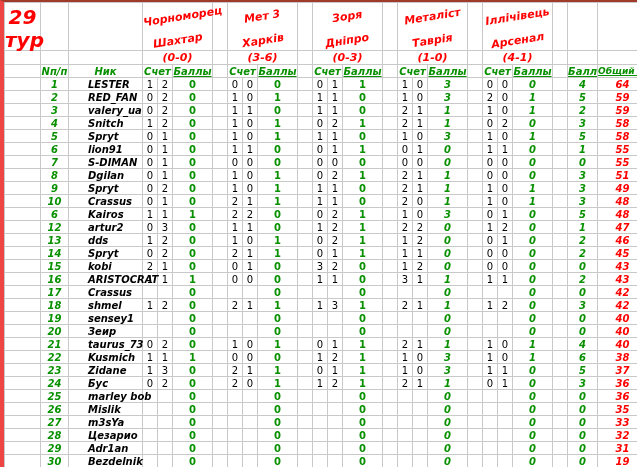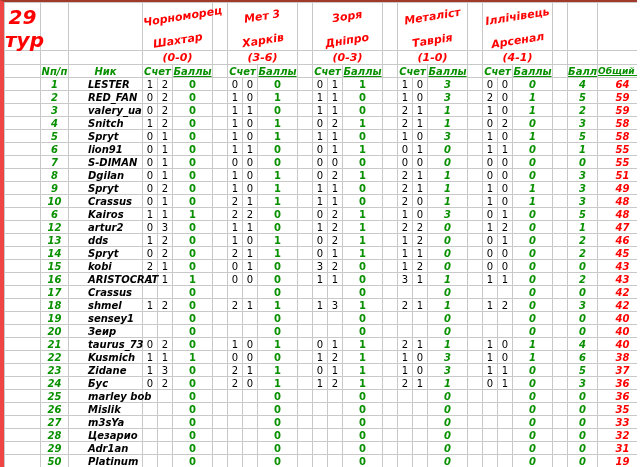--- a/index.html
+++ b/index.html
@@ -910,22 +910,22 @@
           <td></td>
           <td class="score"></td>
           <td class="score"></td>
           <td class="pts it">0</td>
           <td></td>
           <td class="round">0</td>
           <td class="total">31</td>
         </tr>
         <tr>
           <td></td>
-          <td class="numcol">50</td>
-          <td class="nick">Platinum</td>
+          <td class="numcol">30</td>
+          <td class="nick">Bezdelnik</td>
           <td class="score"></td>
           <td class="score"></td>
           <td class="pts">0</td>
           <td></td>
           <td class="score"></td>
           <td class="score"></td>
           <td class="pts">0</td>
           <td></td>
           <td class="score"></td>
           <td class="score"></td>

